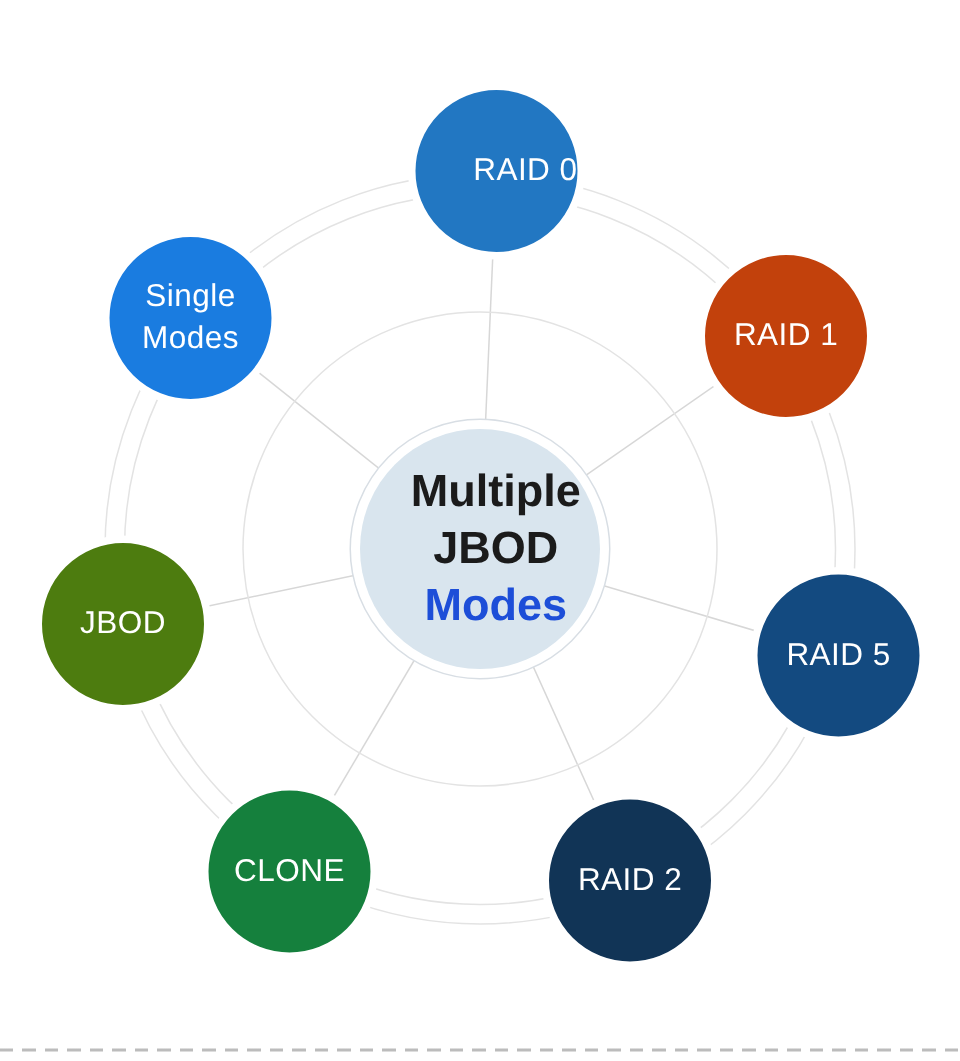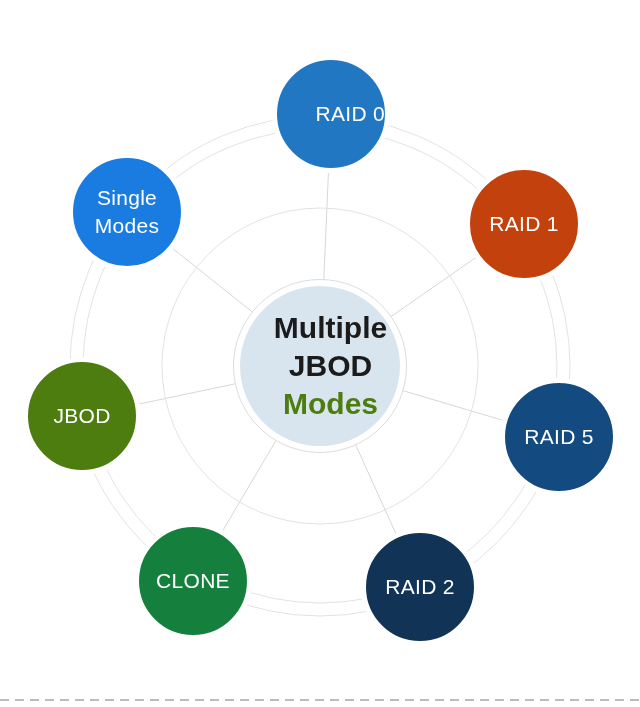--- a/index.html
+++ b/index.html
@@ -93,21 +93,21 @@
       <line x1="320" y1="366" x2="127" y2="212" stroke="#d7d7d7" stroke-width="1"></line>
       <circle cx="320" cy="366" r="158" fill="none" stroke="#e3e3e3" stroke-width="1"></circle>
       <circle cx="320" cy="366" r="237" fill="none" stroke="#e3e3e3" stroke-width="1"></circle>
       <circle cx="320" cy="366" r="250" fill="none" stroke="#e3e3e3" stroke-width="1"></circle>
     </svg>
 
   <div class="center-outline" style="left: 233px; top: 279px; border-color: rgb(216, 222, 228);">
     <div class="center-circle" style="background: rgb(217, 229, 238);">
       <span class="line" style="color: rgb(27, 27, 27);">Multiple</span>
       <span class="line" style="color: rgb(27, 27, 27);">JBOD</span>
-      <span class="line" style="color: #4d7c0f;">Modes</span>
+      <span class="line" style="color: #1d4ed8;">Modes</span>
     </div>
   </div>
 
   <div id="nodes-layer">
       <div class="node" style="left: 272px; top: 55px; background: rgb(34, 119, 194); justify-content: flex-end;">
         <span class="label">RAID 0</span>
       </div>
       <div class="node" style="left: 465px; top: 165px; background: #c2410c;">
         <span class="label">RAID 1</span>
       </div>

